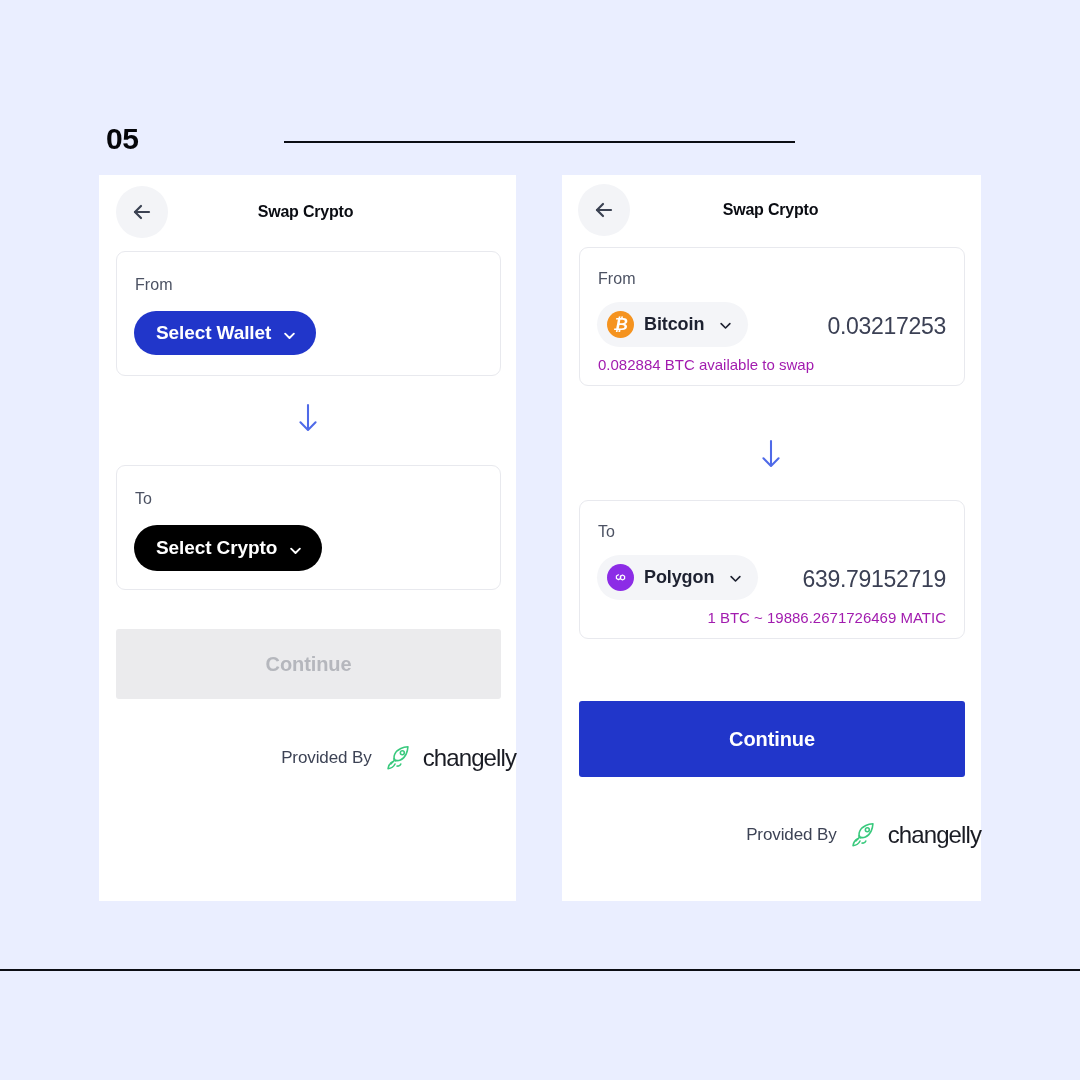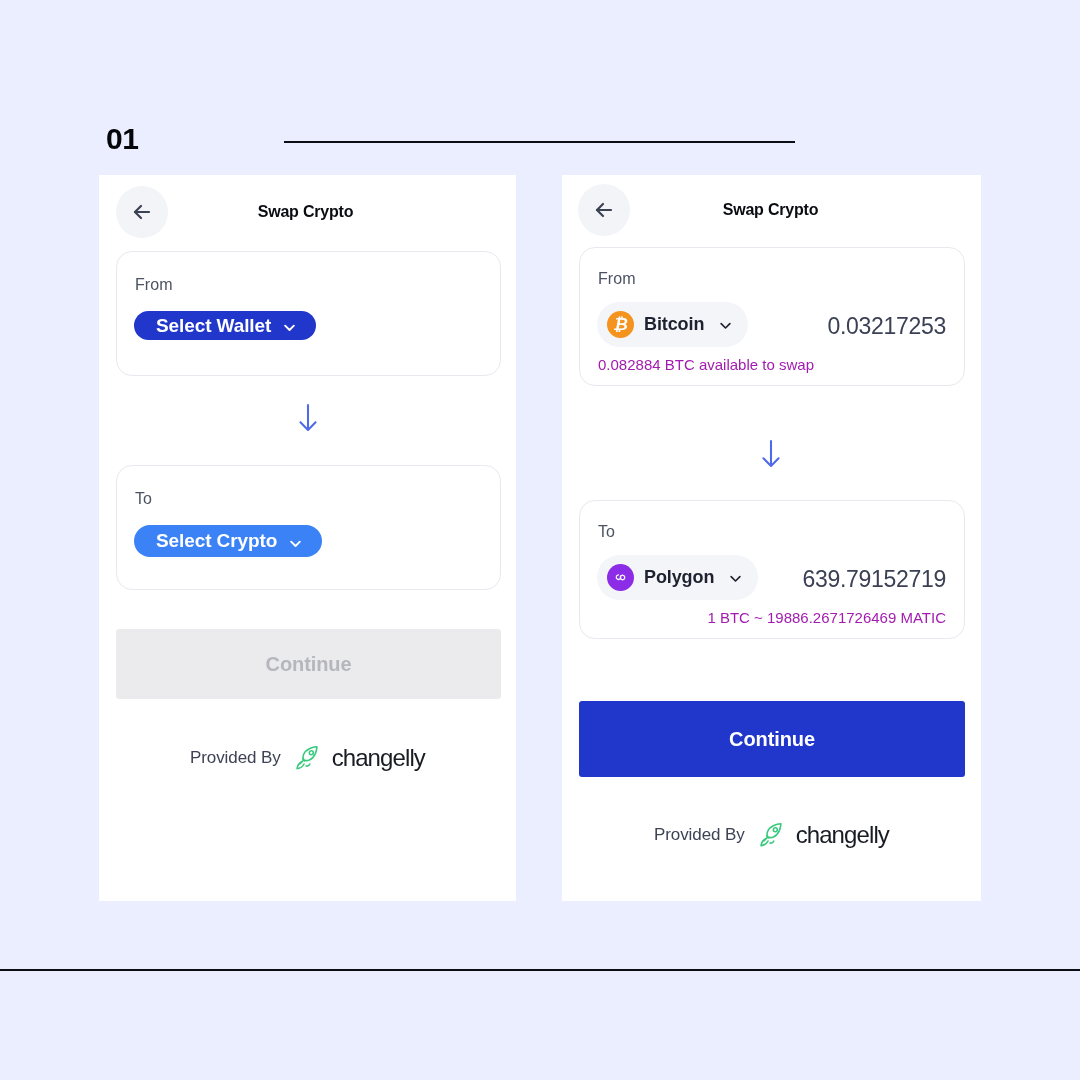--- a/index.html
+++ b/index.html
@@ -97,21 +97,21 @@
     pointer-events: none;
   }
   .panel-left .screen-title { padding-right: 4px; }
   .panel-right .screen-title { padding-right: 2px; }
 
   
   .field-card {
     position: absolute;
     background: #ffffff;
     border: 1px solid #e8e9ee;
-    border-radius: 16px;
+    border-radius: 9px;
   }
 
   .field-label {
     position: absolute;
     font-size: 16px;
     color: #4c5263;
     letter-spacing: 0.1px;
   }
 
   
@@ -122,31 +122,31 @@
     border-radius: 100px;
     border: none;
     cursor: pointer;
     white-space: nowrap;
   }
 
   .pill-primary {
     background: #2136ca;
     color: #ffffff;
     padding: 0 19px 0 22px;
-    height: 29px;
+    height: 44px;
     font-size: 19px;
     font-weight: bold;
     letter-spacing: -0.1px;
   }
 
   .pill-disabled {
-    background: #3b82f6;
+    background: #000000;
     color: #ffffff;
     padding: 0 19px 0 22px;
-    height: 32px;
+    height: 46px;
     font-size: 19px;
     font-weight: bold;
     letter-spacing: -0.1px;
   }
 
   .pill-asset {
     background: #f4f5f8;
     color: #1d2130;
     padding: 0 15px 0 10px;
     height: 45px;
@@ -219,21 +219,21 @@
     font-family: inherit;
   }
   .continue-btn.enabled  { background: #2136ca; color: #ffffff; }
   .continue-btn.disabled { background: #ebebed; color: #b5b7bd; cursor: default; }
 
   
   .footer {
     position: absolute;
     display: flex;
     align-items: center;
-    justify-content: center;
+    justify-content: flex-end;
     gap: 11px;
     width: 100%;
     left: 0;
   }
   .footer-text {
     font-size: 17px;
     color: #3d4355;
     letter-spacing: -0.1px;
   }
   .brand {
@@ -244,21 +244,21 @@
   .rocket { width: 30px; height: 30px; display: block; }
   .brand-name {
     font-size: 24px;
     color: #1a1c24;
     letter-spacing: -0.9px;
   }
 </style>
 </head>
 <body>
 
-<div class="step-number">01</div>
+<div class="step-number">05</div>
 <div class="header-rule"></div>
 
 <div class="panel panel-left">
   <div class="panel-inner">
 
     <div class="topbar">
       <button class="back-btn">
         <svg viewBox="0 0 24 24" fill="none" stroke="#3b4252" stroke-width="2.2" stroke-linecap="round" stroke-linejoin="round">
           <line x1="19" y1="12" x2="5" y2="12"></line>
           <polyline points="11 6 5 12 11 18"></polyline>

